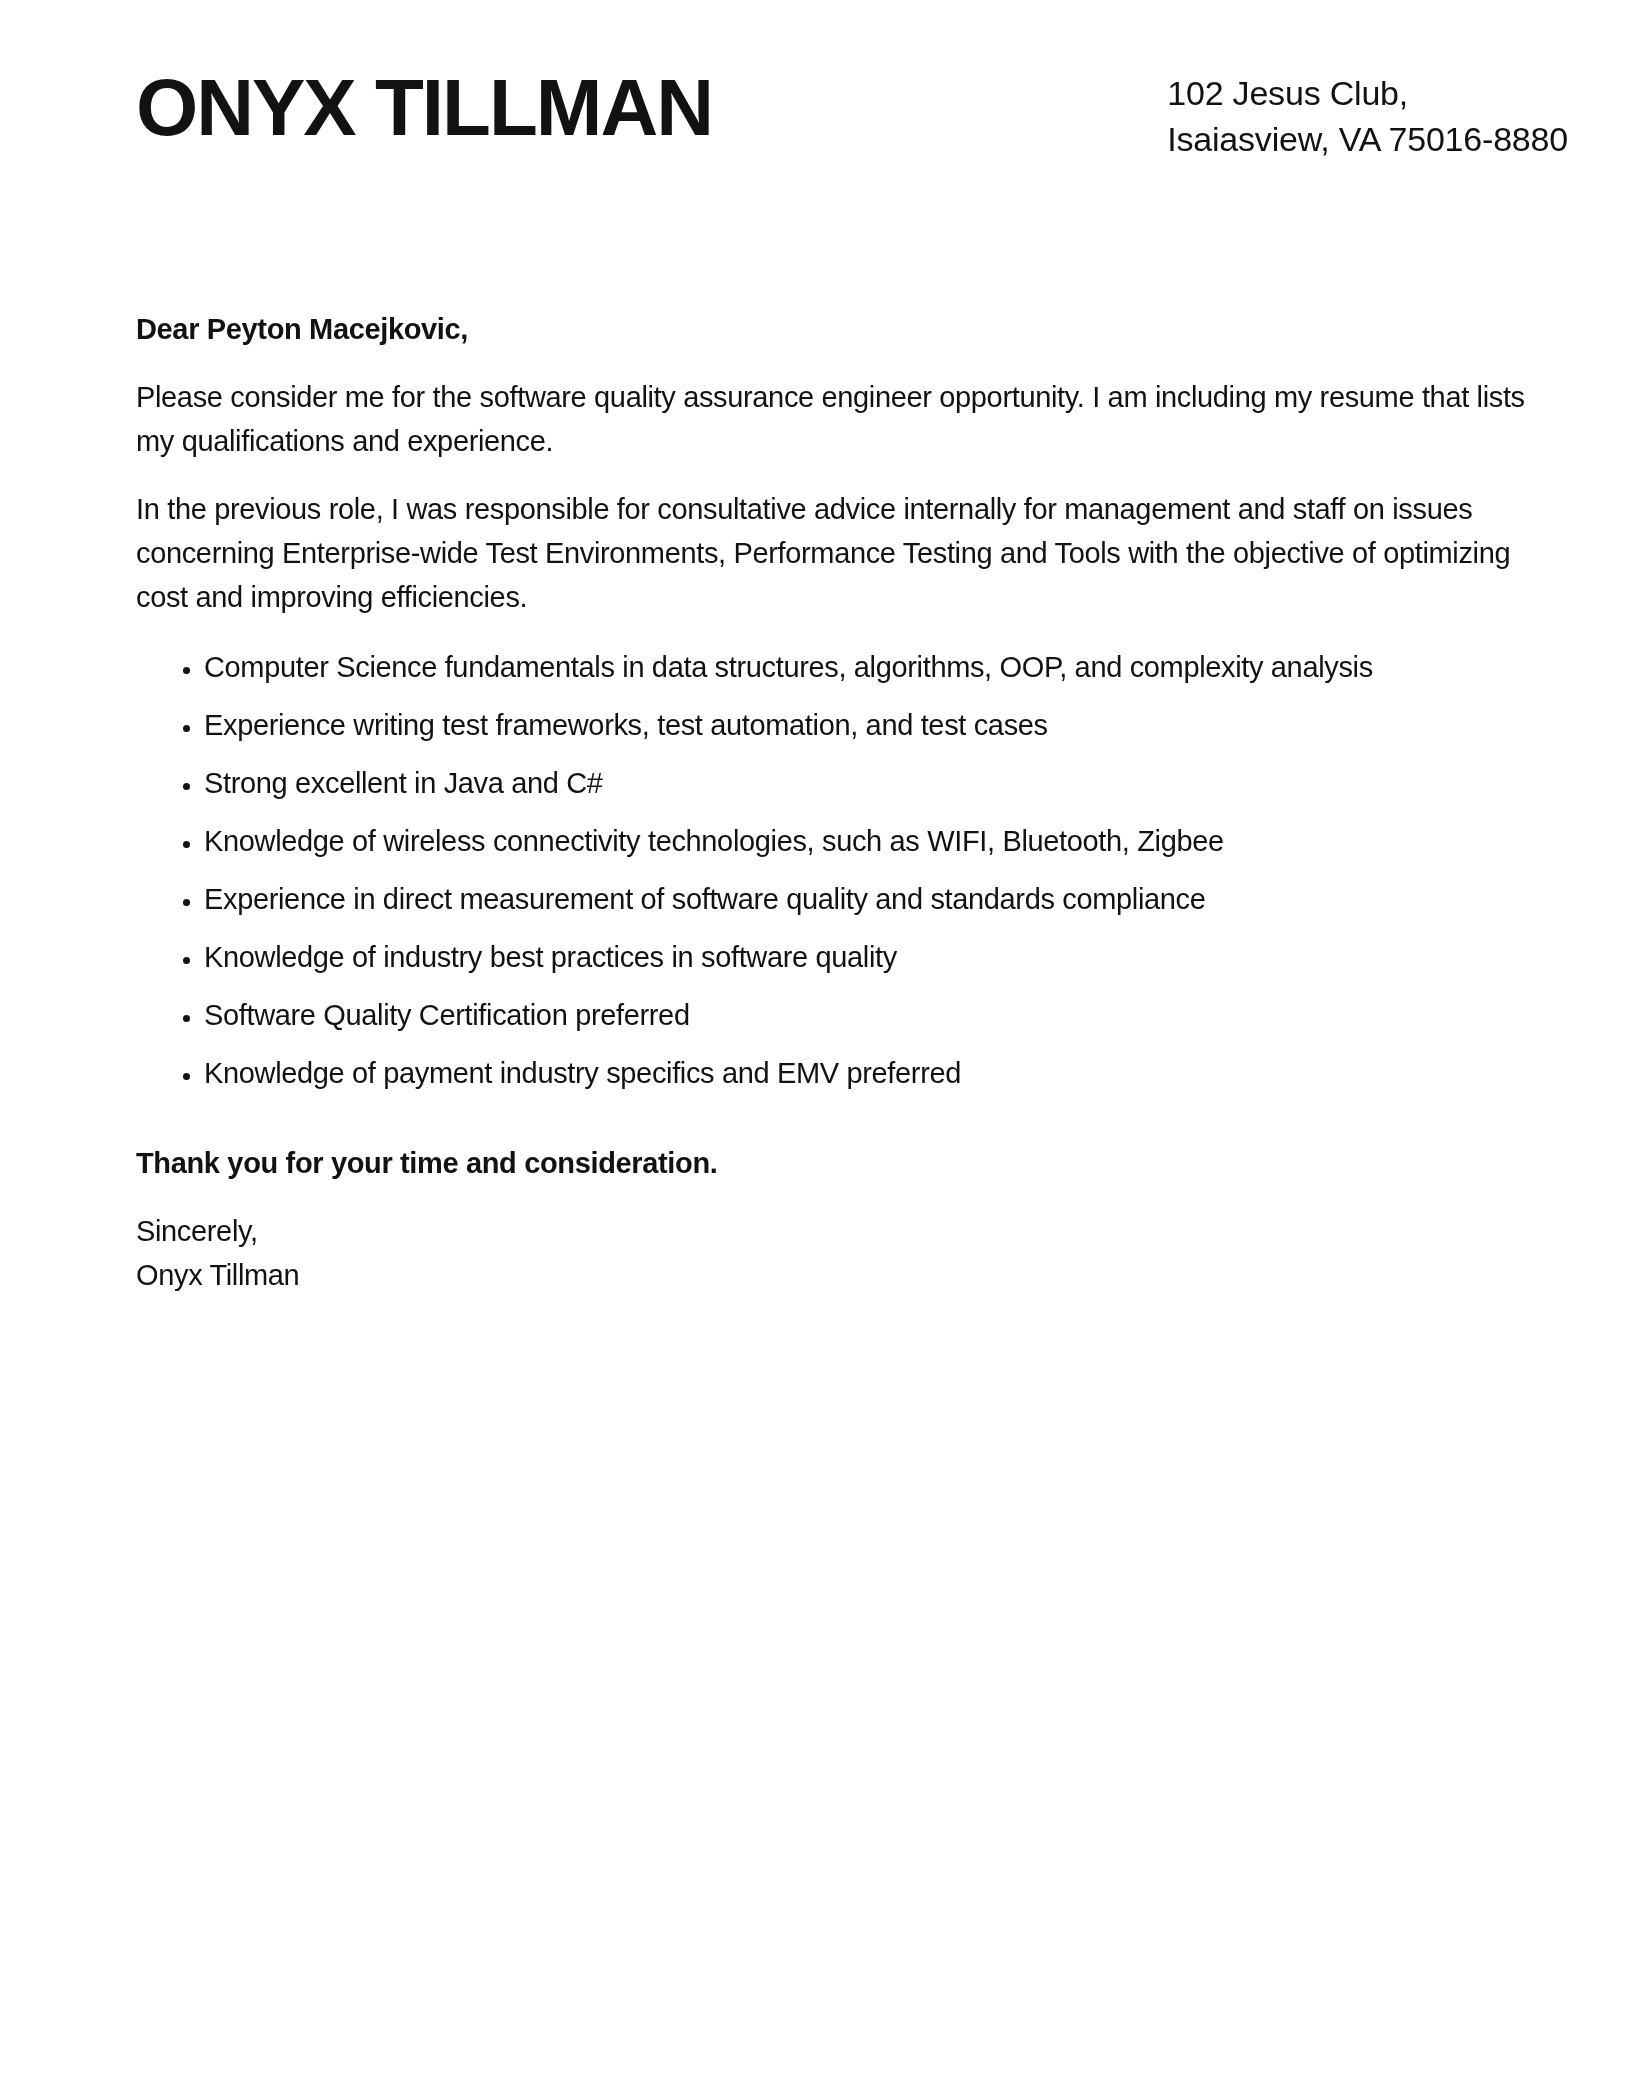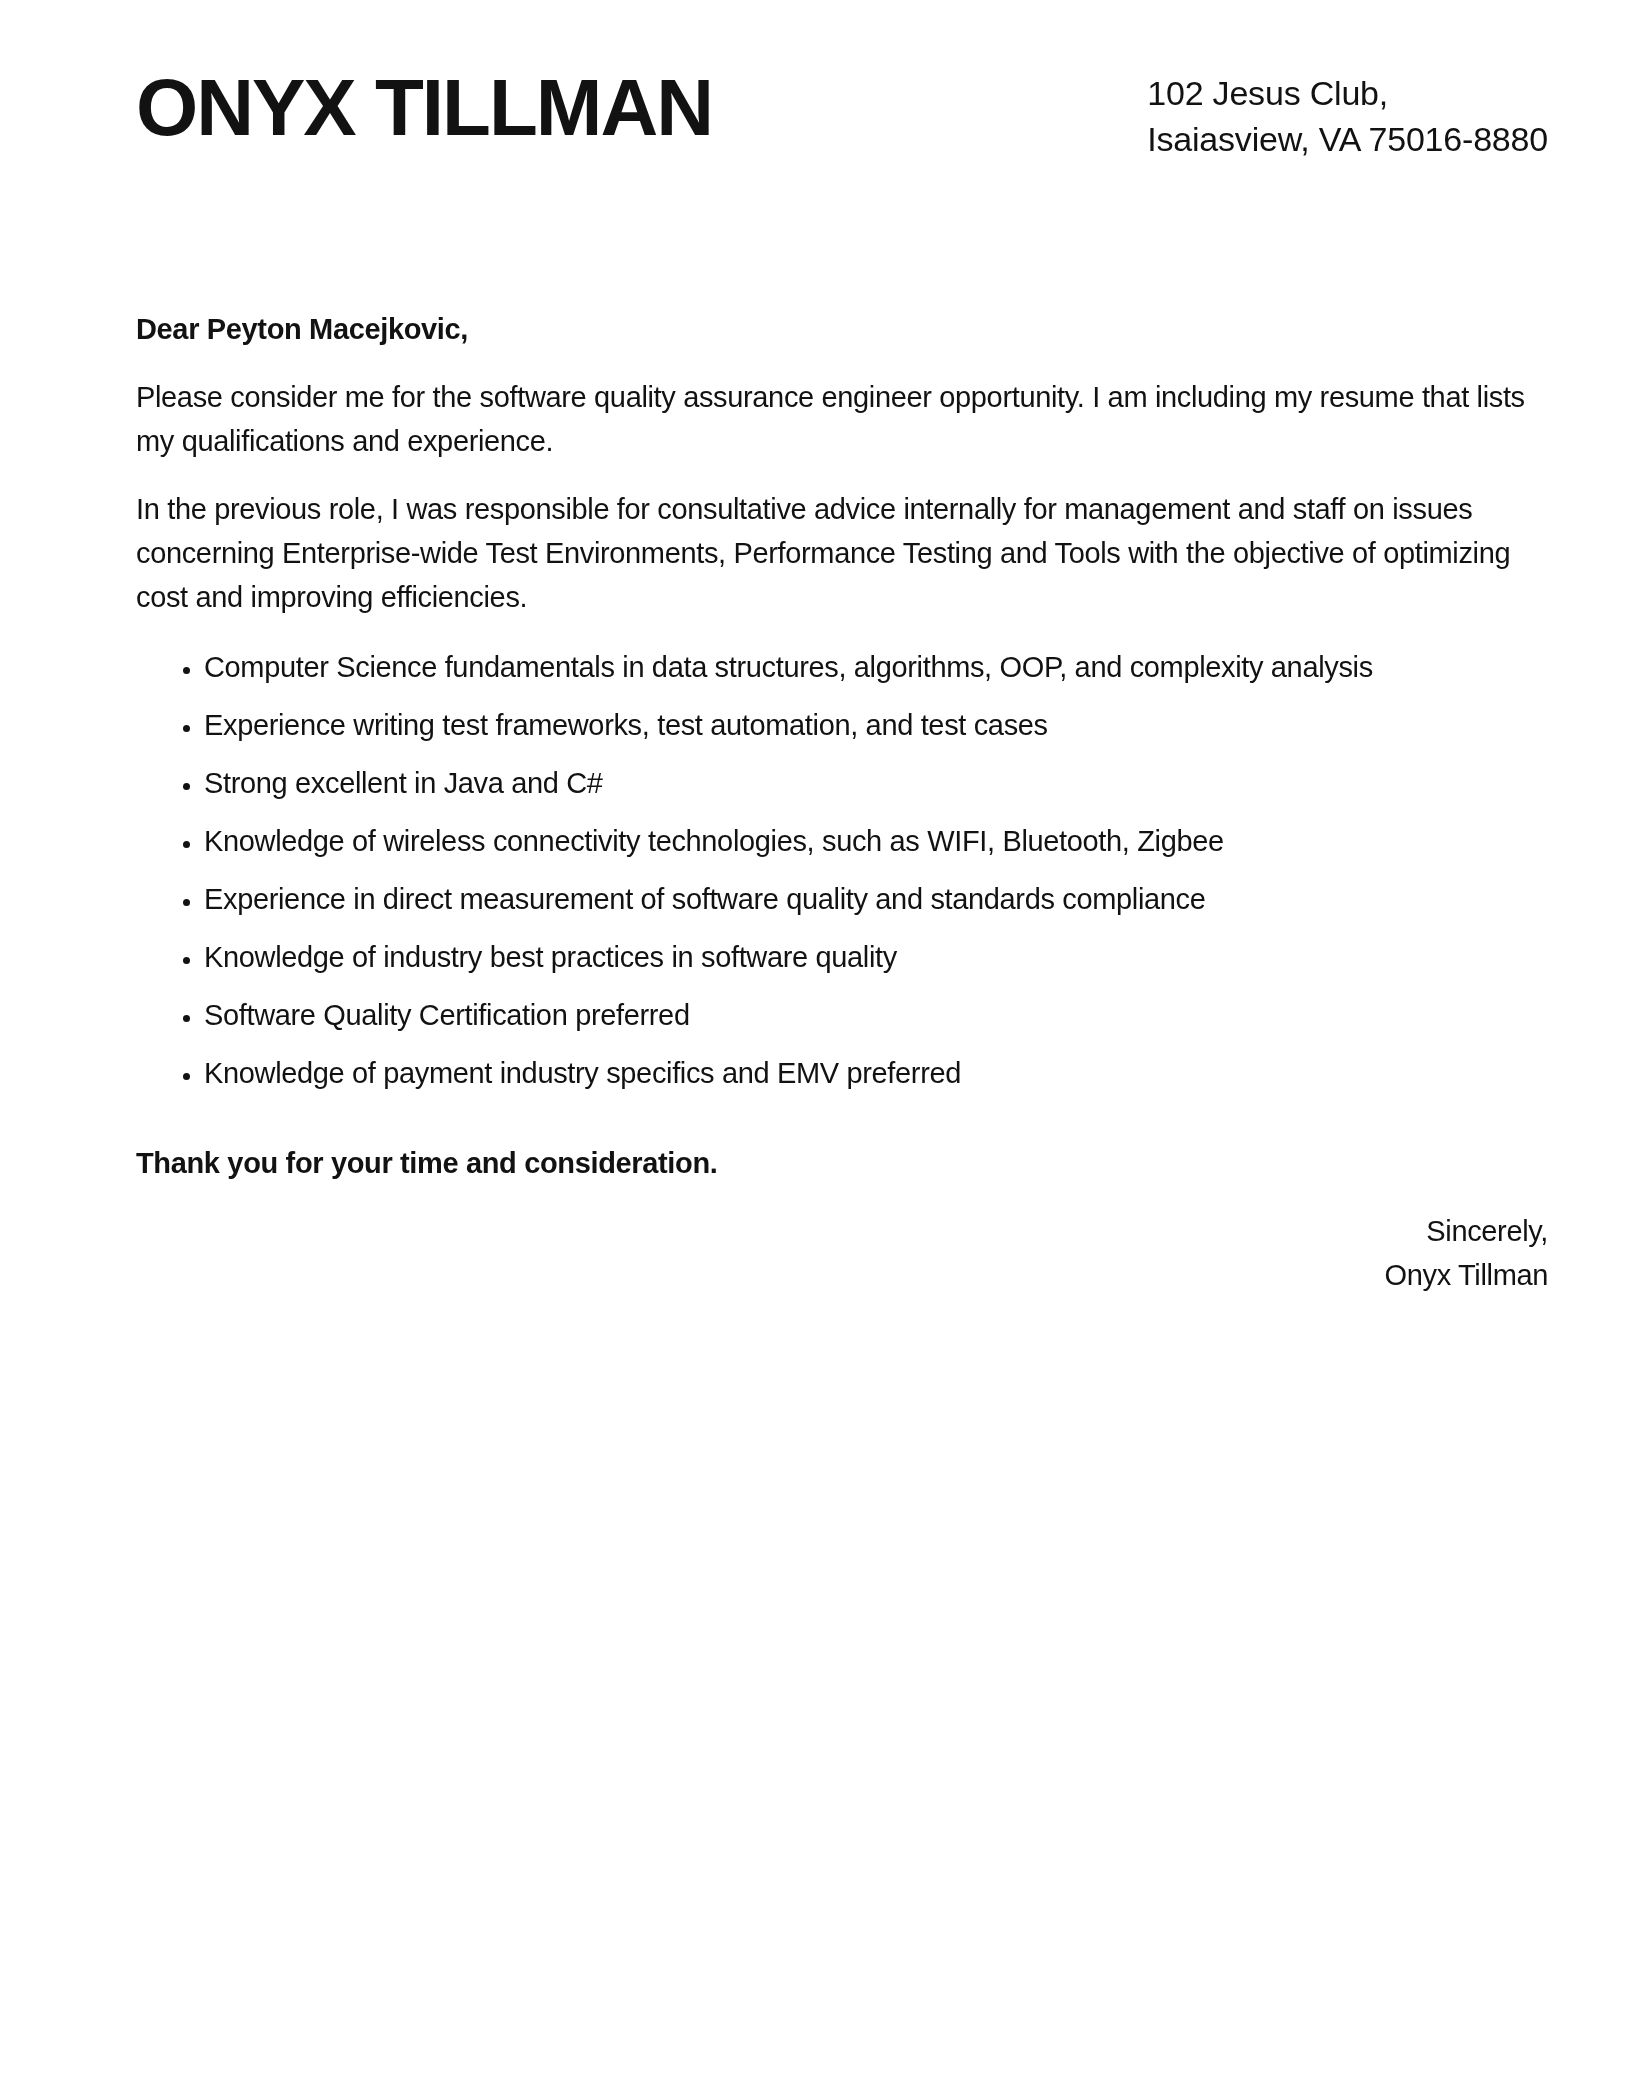--- a/index.html
+++ b/index.html
@@ -11,21 +11,21 @@
     width: 1632px;
     height: 2098px;
     font-family: "Liberation Sans", sans-serif;
     color: #121212;
     -webkit-font-smoothing: antialiased;
   }
   .page {
     box-sizing: border-box;
     width: 1632px;
     height: 2098px;
-    padding: 64px 84px 0 136px;
+    padding: 64px 64px 0 136px;
     background: #ffffff;
     overflow: hidden;
   }
   .header {
     display: flex;
     justify-content: space-between;
     align-items: flex-start;
     margin-bottom: 145px;
   }
   .name {
@@ -69,21 +69,20 @@
   }
   .thanks {
     font-weight: 700;
     margin-top: 48px !important;
   }
   .signoff-block {
     margin-top: 24px;
   }
   .signoff-block .line {
     margin: 0;
-    text-align: right;
   }
 </style>
 </head>
 <body>
 
 <div class="page">
 
   <div class="header">
     <h1 class="name">ONYX TILLMAN</h1>
     <div class="address">

